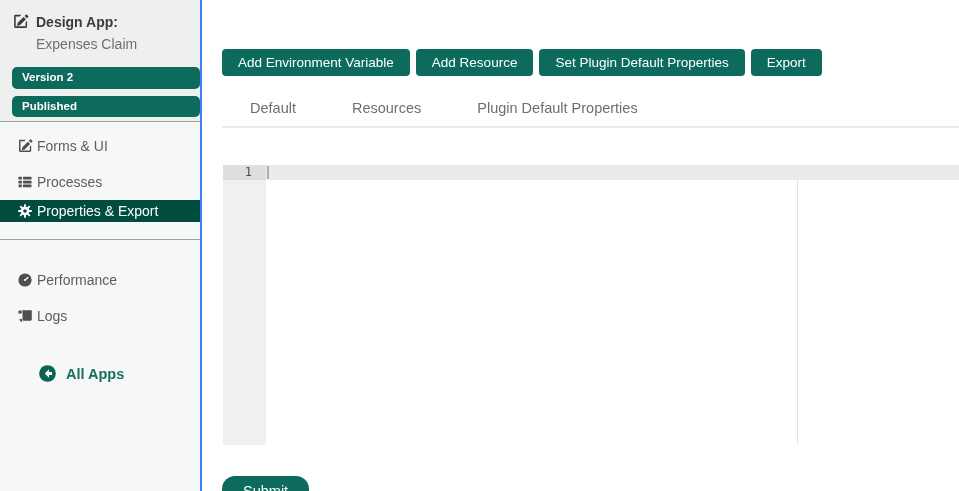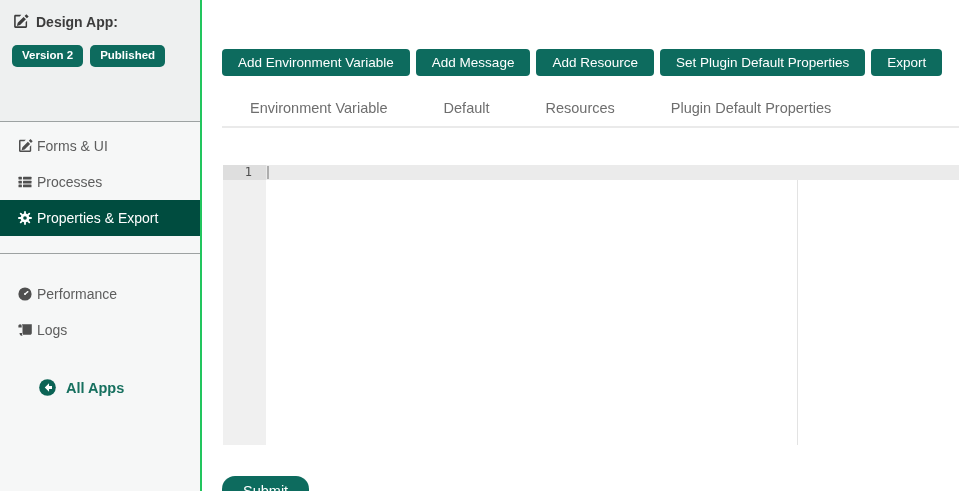--- a/index.html
+++ b/index.html
@@ -4,42 +4,42 @@
 <style>
   html,body{margin:0;padding:0;}
   body{
     width:959px;height:491px;position:relative;overflow:hidden;
     background:#ffffff;font-family:"Liberation Sans",sans-serif;
     -webkit-font-smoothing:antialiased;
   }
   
   .sidebar{
     position:absolute;left:0;top:0;width:202px;height:491px;
-    background:#f6f7f7;border-right:2px solid #22c55e;box-sizing:border-box;
+    background:#f6f7f7;border-right:2px solid #3b82f6;box-sizing:border-box;
   }
   .sidebar-header{
     background:#eef0f0;height:122px;box-sizing:border-box;
     padding:13px 0 0 12px;border-bottom:1px solid #9da2a2;
   }
   .app-title-row{display:flex;align-items:center;gap:7px;
     font-size:14px;font-weight:bold;color:#3c3c3c;}
   .app-title-row .icon{width:17px;height:17px;color:#3c3c3c;}
   .app-name{margin:6px 0 0 24px;font-size:14px;color:#6f6f6f;}
-  .badges{display:flex;gap:7px;margin-top:15px;}
+  .badges{display:flex;gap:7px;margin-top:15px;flex-direction:column;}
   .badge{
     background:#0d6b5e;color:#fff;font-size:11.5px;font-weight:bold;
     padding:5px 10px;border-radius:5px;line-height:1;
   }
   .nav{padding-top:6px;}
   .nav-item{
     height:36px;display:flex;align-items:center;gap:4px;
     padding-left:17px;font-size:14px;color:#5d5d5d;cursor:pointer;
   }
   .nav-item .icon{width:16px;height:16px;flex:0 0 16px;color:#4f4f4f;}
-  .nav-item.active{background:#004c3f;color:#fff;height:36px;text-align:right;}
+  .nav-item.active{background:#004c3f;color:#fff;height:22px;text-align:right;}
   .nav-item.active .icon{color:#fff;}
   .nav-divider{border-top:1px solid #9da2a2;margin-top:17px;}
   .nav-secondary{padding-top:22px;}
   .back-row{
     display:flex;align-items:center;gap:9px;margin:30px 0 0 38px;
     color:#17705f;font-size:14.5px;cursor:pointer;font-weight:bold;
   }
   .back-row .icon{width:19px;height:19px;color:#0b6355;}
   
   .main{position:absolute;left:222px;top:8px;width:737px;height:491px;margin-top:24px;}
@@ -87,20 +87,21 @@
   <div class="sidebar-header">
     <div class="app-title-row">
       <span class="icon">
         <svg viewBox="0 0 16 16" width="17" height="17" fill="currentColor">
             <path d="M13.5 1.1 11.8 2.8l2.2 2.2 1.7-1.7zM10.9 3.7 5.4 9.2l-.8 3 3-.8 5.5-5.5z"></path>
             <path d="M12.8 8.7v3.8H3.5V3.2h3.8l1.5-1.5H3.2C2.5 1.7 2 2.3 2 3v9.8c0 .7.5 1.2 1.2 1.2H13c.7 0 1.2-.5 1.2-1.2V7.2z"></path>
           </svg>
       </span>
       <span>Design App:</span>
     </div>
+    <div class="app-name">Expenses Claim</div>
     <div class="badges">
       <span class="badge">Version 2</span>
       <span class="badge">Published</span>
     </div>
   </div>
 
   <div class="nav">
     <div class="nav-item">
       <span class="icon">
         <svg viewBox="0 0 16 16" width="16" height="16" fill="currentColor">
@@ -173,28 +174,26 @@
         </svg>
     </span>
     <span>All Apps</span>
   </div>
 </div>
 
 <div class="main">
 
   <div class="toolbar">
     <button class="btn">Add Environment Variable</button>
-    <button class="btn">Add Message</button>
     <button class="btn">Add Resource</button>
     <button class="btn">Set Plugin Default Properties</button>
     <button class="btn">Export</button>
   </div>
 
   <div class="tabbar">
-    <div class="tab">Environment Variable</div>
     <div class="tab">Default</div>
     <div class="tab">Resources</div>
     <div class="tab">Plugin Default Properties</div>
   </div>
 
   <div class="editor">
     <div class="ruler"></div>
     <div class="gutter"></div>
     <div class="active-line"></div>
     <div class="gutter-active"></div>

